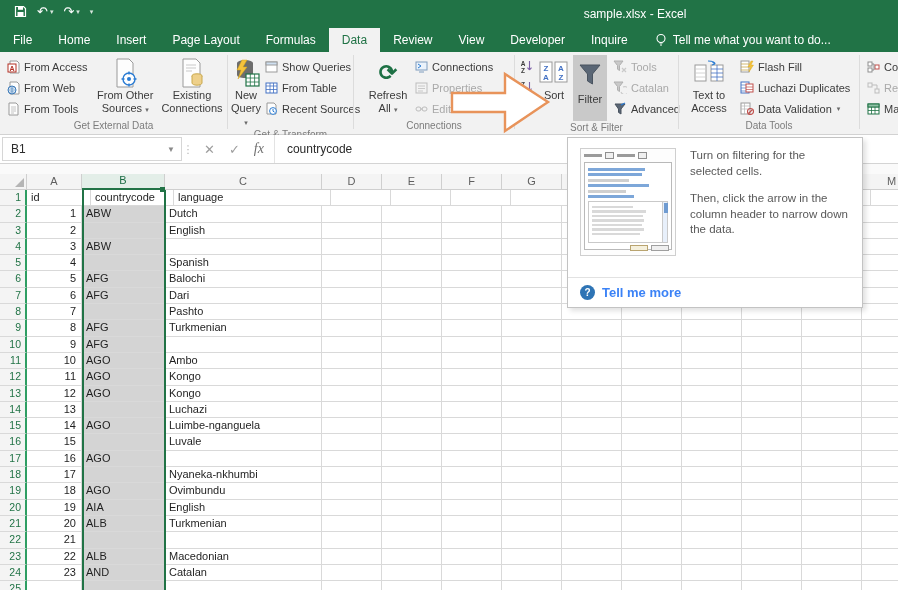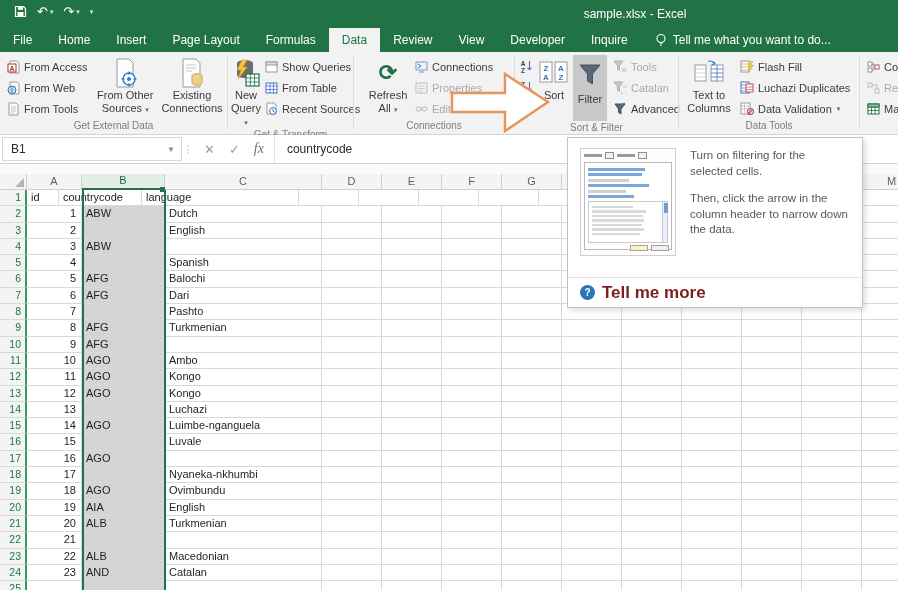--- a/index.html
+++ b/index.html
@@ -77,21 +77,21 @@
   .colsel-nub { position:absolute; left:160px; top:13px; width:5px; height:5px; background:#217346; z-index:6; }
   
   .tooltip { position:absolute; left:567px; top:137px; width:296px; height:171px; background:#fff;
     border:1px solid #c3c3c3; box-shadow:3px 3px 5px rgba(0,0,0,.12); z-index:50; padding:10px 12px 0 12px; }
   .tt-title { font-size:12px; font-weight:bold; color:#262626; margin-bottom:8px; }
   .tt-body { display:flex; gap:14px; }
   .tt-text { font-size:11.5px; color:#595959; line-height:1.35; width:162px; }
   .tt-text p + p { margin-top:12px; }
   .tt-foot { position:absolute; left:0; bottom:0; width:100%; height:30px; border-top:1px solid #e2e2e2;
     display:flex; align-items:center; gap:7px; padding-left:12px; }
-  .tt-link { color:#7f1d1d; font-weight:bold; font-size:17px; }
+  .tt-link { color:#3b82f6; font-weight:bold; font-size:13px; }
   .qicon { width:15px; height:15px; border-radius:50%; background:#2e74b5; color:#fff; font-size:10px;
     font-weight:bold; text-align:center; line-height:15px; }
   
   .thumb { width:96px; height:108px; border:1px solid #cfcfcf; background:#fdfdfd; padding:3px; flex:0 0 auto; }
   .th-top { display:flex; gap:3px; align-items:center; margin-bottom:3px; }
   .th-dash { width:18px; height:3px; background:#9a9a9a; }
   .th-btn { width:9px; height:7px; border:1px solid #8f8f8f; background:#f0f0f0; }
   .th-menu { border:1px solid #b9b9b9; background:#fff; height:88px; padding:2px; }
   .th-line { height:3px; margin:2.5px 1px; }
   .th-blue { background:#7da7d9; }
@@ -360,21 +360,21 @@
         <div class="bbtn" style="width:48px">
           <div class="bicon">
               <svg width="30" height="28" viewBox="0 0 30 28">
                 <rect x="1" y="6" width="11" height="16" fill="#fff" stroke="#9a9a9a"></rect>
                 <path d="M1 10h11M1 14h11M1 18h11" stroke="#c9c9c9" stroke-width=".8"></path>
                 <rect x="17" y="6" width="12" height="16" fill="#fff" stroke="#9a9a9a"></rect>
                 <path d="M17 10h12M17 14h12M17 18h12M23 6v16" stroke="#4472c4" stroke-width=".8"></path>
                 <path d="M14 2c4 0 7 1 7 3M21 5l-2.5-2M21 5l-3 1" stroke="#2b7cd3" fill="none" stroke-width="1.2"></path>
               </svg>
             </div>
-          <div class="blabel"><span data-bind="ribbon.data_tools.text_to_columns">Text to Columns</span></div>
+          <div class="blabel"><span data-bind="ribbon.data_tools.text_to_columns">Text to Access</span></div>
         </div>
         <div class="smallcol" style="margin-left:4px">
           <div class="sbtn">
             <svg class="ic" width="14" height="13" viewBox="0 0 14 13">
                 <rect x="1" y="1" width="8" height="11" fill="#fff" stroke="#9a9a9a"></rect>
                 <path d="M1 4h8M1 7h8M1 10h8" stroke="#c9a84c" stroke-width=".8"></path>
                 <path d="M11 1 8 7h2.5L9 12l4.5-7h-2.5L13 1z" fill="#f5c23c" stroke="#d9a614" stroke-width=".4"></path>
               </svg>
             <span data-bind="ribbon.data_tools.flash_fill">Flash Fill</span>
           </div>
@@ -470,21 +470,21 @@
         <div class="colhdr" style="width: 60px;">H</div>
         <div class="colhdr" style="width: 60px;">I</div>
         <div class="colhdr" style="width: 60px;">J</div>
         <div class="colhdr" style="width: 60px;">K</div>
         <div class="colhdr" style="width: 60px;">L</div>
         <div class="colhdr" style="width: 60px;">M</div>
       </div>
     <div>
         <div class="sheetrow">
           <div class="gut">1</div>
-          <div class="cell" style="width: 32px;">id</div>
+          <div class="cell" style="width: 64px;">id</div>
           <div class="cell activecell" style="width: 83px;">countrycode</div>
           <div class="cell" style="width: 157px;">language</div>
           <div class="cell" style="width: 60px;"></div>
           <div class="cell" style="width: 60px;"></div>
           <div class="cell" style="width: 60px;"></div>
           <div class="cell" style="width: 60px;"></div>
           <div class="cell" style="width: 60px;"></div>
           <div class="cell" style="width: 60px;"></div>
           <div class="cell" style="width: 60px;"></div>
           <div class="cell" style="width: 60px;"></div>

